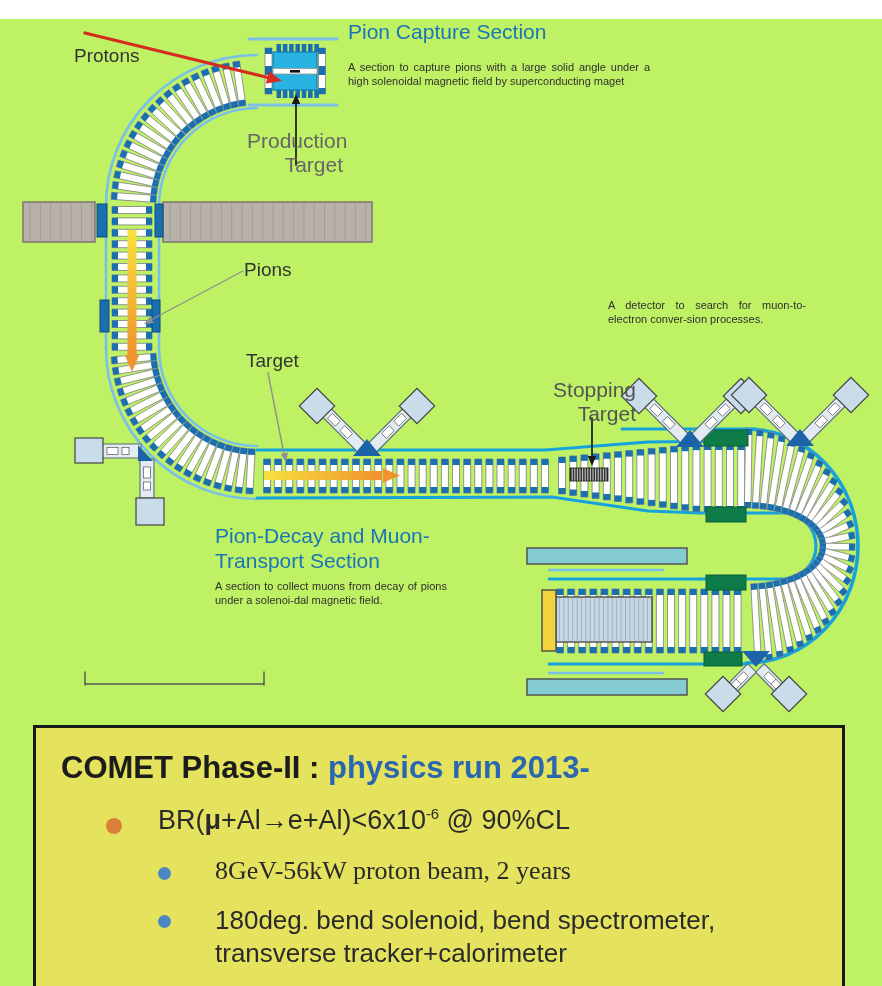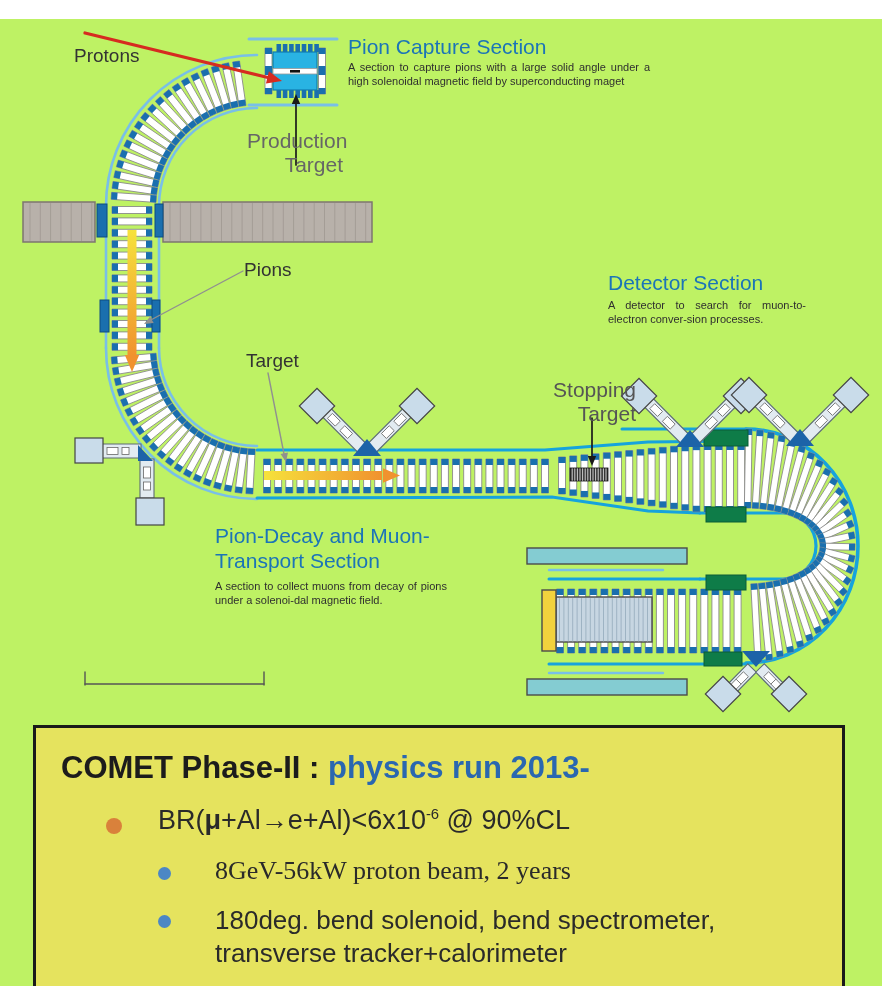--- a/index.html
+++ b/index.html
@@ -674,26 +674,25 @@
           <stop offset="0%" stop-color="#f6e23c"></stop>
           <stop offset="100%" stop-color="#f0922e"></stop>
         </linearGradient>
       </defs>
     </svg>
 
   <div class="lbl" style="left:74px;top:26px">Protons</div>
   <div class="lbl" style="left:244px;top:240px">Pions</div>
   <div class="lbl" style="left:246px;top:331px">Target</div>
 
-  <div class="heading" style="left:348px;top:15px;width:240px">Pion Capture Section</div>
+  <div class="heading" style="left:348px;top:0;width:240px">Pion Capture Section</div>
   <div class="desc" style="left:348px;top:41px;width:302px">A section to capture pions with a large solid angle under a high solenoidal magnetic field by superconducting maget</div>
 
   <div class="small-label" style="left:247px;top:110px;width:96px">Production Target</div>
 
-  <div class="heading" style="left:608px;top:251px;width:220px">Detector Section</div>
   <div class="desc" style="left:608px;top:279px;width:198px">A detector to search for muon-to-electron conver-sion processes.</div>
 
   <div class="small-label" style="left:544px;top:359px;width:92px;color:#555">Stopping Target</div>
 
   <div class="heading" style="left:215px;top:504px;width:230px">Pion-Decay and Muon-Transport Section</div>
   <div class="desc" style="left:215px;top:560px;width:232px">A section to collect muons from decay of pions under a solenoi-dal magnetic field.</div>
 
 
   <div class="infobox">
     <div class="ib-title"><span>COMET Phase-II :</span> <span class="blue">physics run 2013-</span></div>

